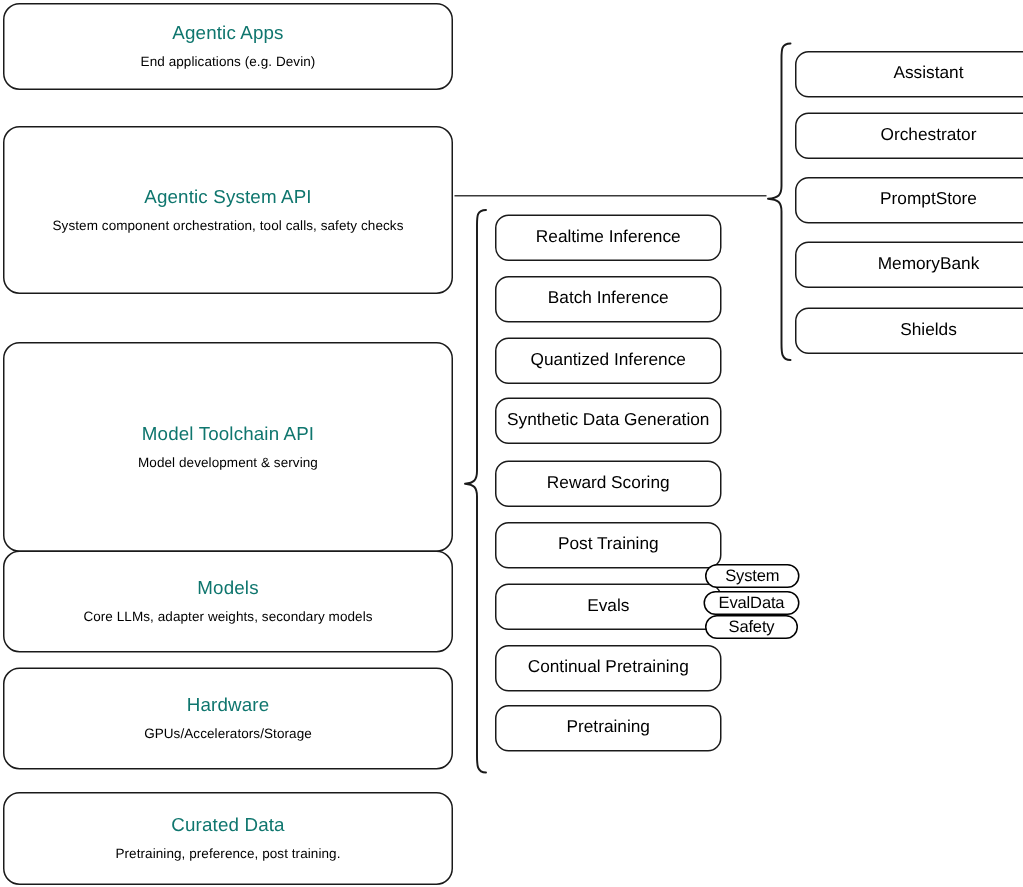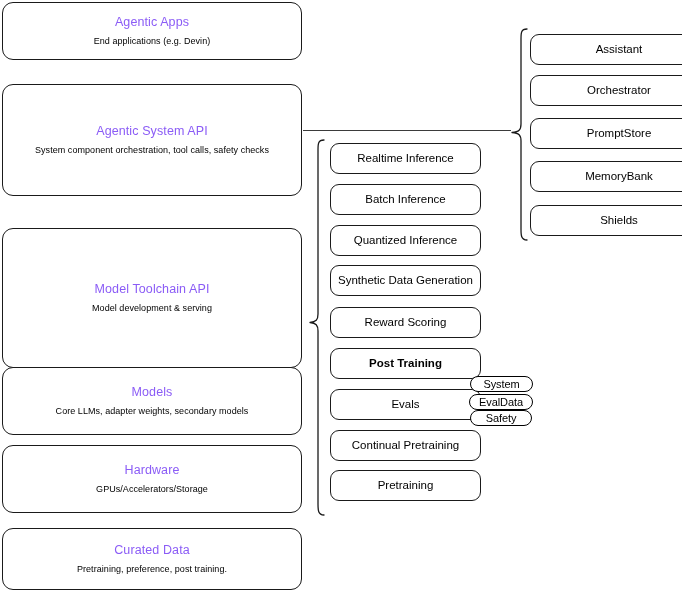--- a/index.html
+++ b/index.html
@@ -35,21 +35,21 @@
     line-height: 1.25;
   }
 
   
   .layer {
     left: 2px;
     width: 300px;
   }
   .layer .title {
     font-size: 12.5px;
-    color: #8b5cf6;
+    color: #0f766e;
     letter-spacing: .1px;
   }
   .layer .subtitle {
     font-size: 9px;
     color: #000000;
     margin-top: 5px;
     letter-spacing: .05px;
   }
   .layer.tall .title { margin-top: 0; }
 
@@ -158,21 +158,21 @@
   </div>
   <div class="box chip mid" style="top:225px;">
     <span>Quantized Inference</span>
   </div>
   <div class="box chip mid" style="top:265px;">
     <span>Synthetic Data Generation</span>
   </div>
   <div class="box chip mid" style="top:307px;">
     <span>Reward Scoring</span>
   </div>
-  <div class="box chip mid" style="top:348px;font-weight:bold;">
+  <div class="box chip mid" style="top:348px;">
     <span>Post Training</span>
   </div>
   <div class="box chip mid" style="top:389px;">
     <span>Evals</span>
   </div>
   <div class="box chip mid" style="top:430px;">
     <span>Continual Pretraining</span>
   </div>
   <div class="box chip mid" style="top:470px;">
     <span>Pretraining</span>

